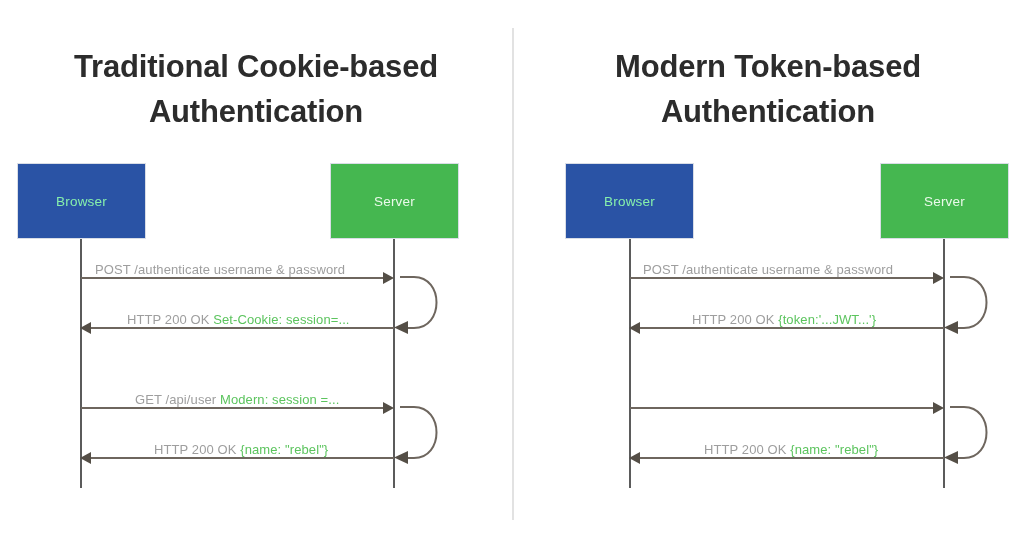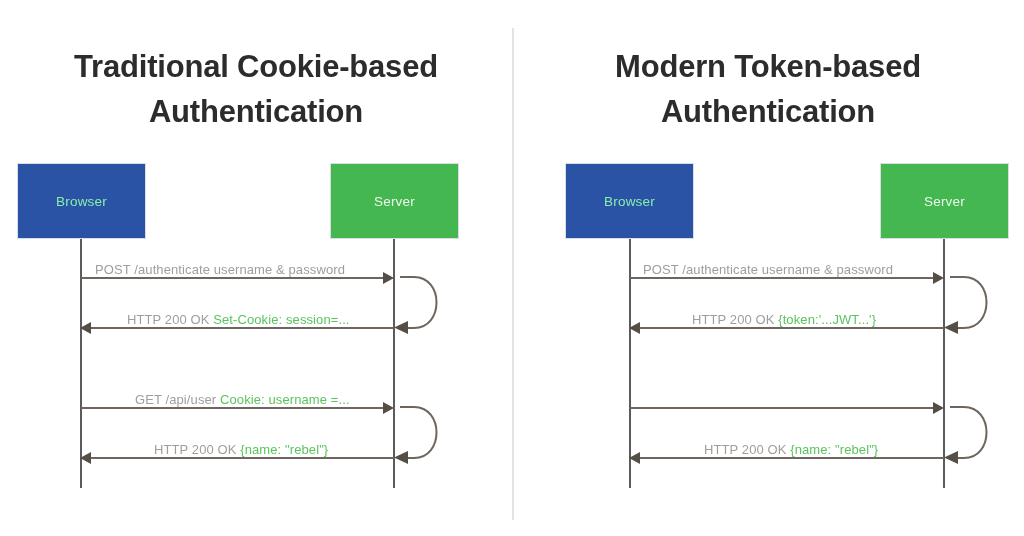--- a/index.html
+++ b/index.html
@@ -137,21 +137,21 @@
     </div>
     <div class="msg-line" style="left:90px; top:327px; width:304px;"></div>
     <div class="arrow-head left" style="left:80px; top:322px;"></div>
 
     <svg class="self-loop" style="left:392px; top:268px;" width="70" height="70">
       <path d="M 8 9 L 22 9 C 52 9, 52 60, 22 60 L 8 60" fill="none" stroke="#6e665e" stroke-width="2"></path>
       <polygon points="16,53 2,59.5 16,66" fill="#544e46"></polygon>
     </svg>
 
     <div class="msg-label" style="left:135px; top:392px;">
-      <span>GET /api/user </span><span class="hl">Cookie: username =...</span>
+      <span>GET /api/user </span><span class="hl">Modern: session =...</span>
     </div>
     <div class="msg-line" style="left:81px; top:407px; width:303px;"></div>
     <div class="arrow-head right" style="left:383px; top:402px;"></div>
 
     <div class="msg-label" style="left:154px; top:442px;">
       <span>HTTP 200 OK </span><span class="hl">{name: "rebel"}</span>
     </div>
     <div class="msg-line" style="left:90px; top:457px; width:304px;"></div>
     <div class="arrow-head left" style="left:80px; top:452px;"></div>
 

